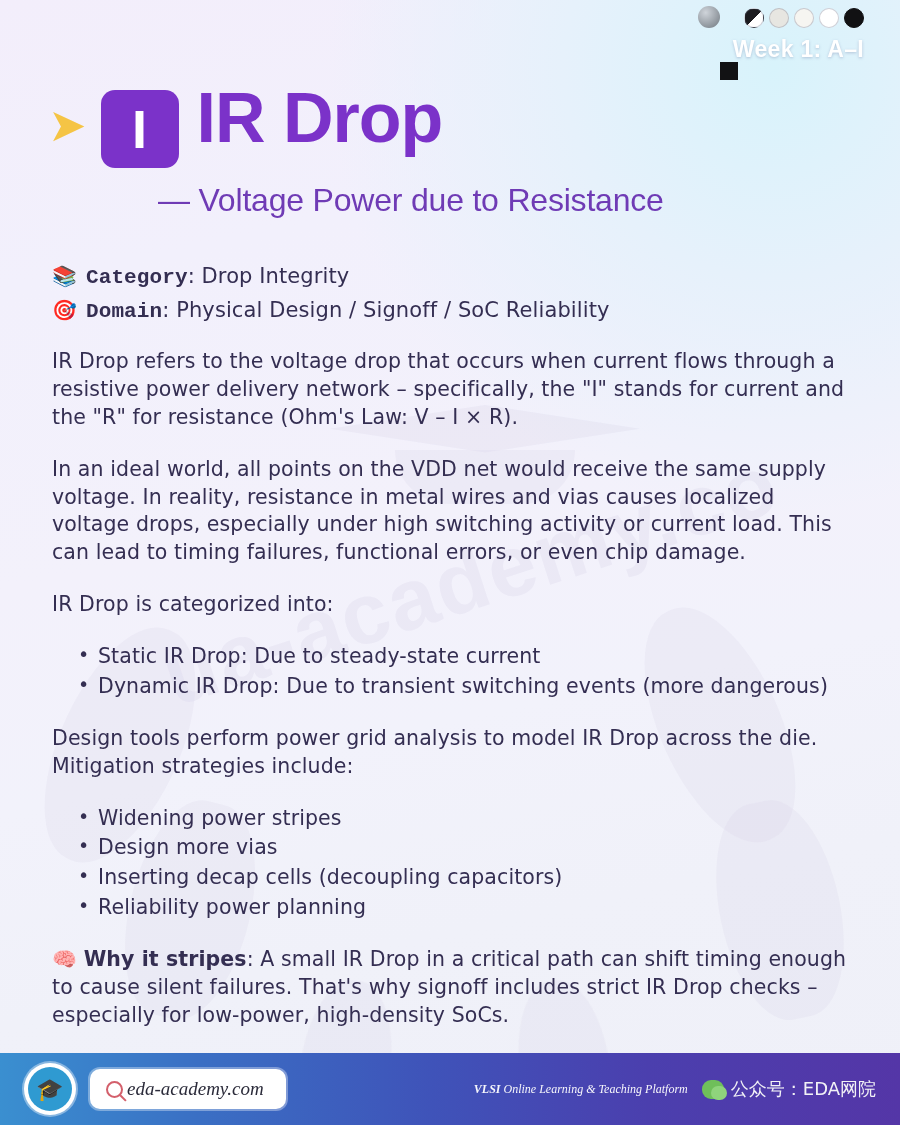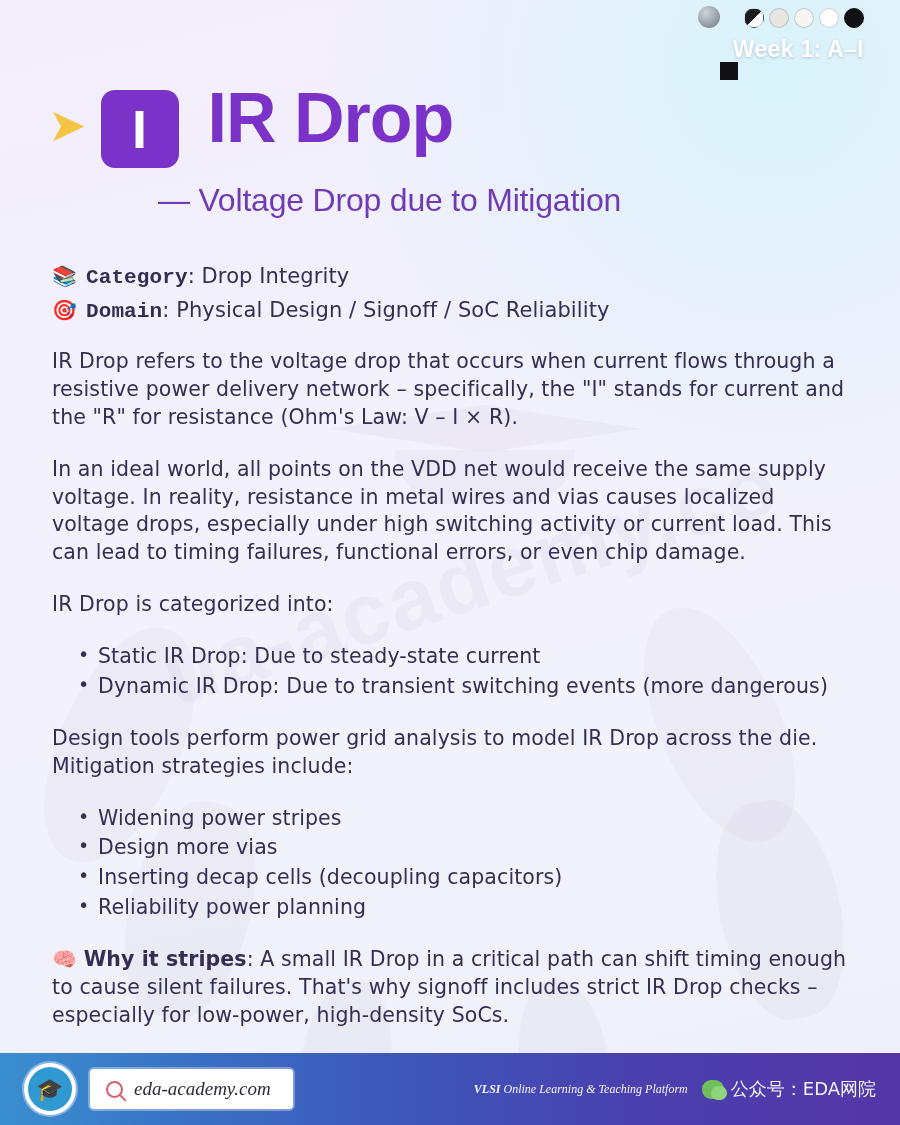--- a/index.html
+++ b/index.html
@@ -151,21 +151,21 @@
     justify-content: center;
     margin-top: 8px;
   }
   .title-main {
     font-family: "Liberation Sans", sans-serif;
     font-weight: 700;
     font-size: 70px;
     color: #7b32c9;
     line-height: 1.05;
     letter-spacing: -1px;
-    margin-left: 15px;
+    margin-left: 4px;
   }
   .subtitle {
     margin-left: 110px;
     margin-top: 14px;
     font-family: "Liberation Sans", sans-serif;
     font-size: 32px;
     color: #6f3bb5;
     letter-spacing: -.2px;
   }
 
@@ -239,24 +239,24 @@
     color: #fff;
     font-size: 22px;
     display: flex;
     align-items: center;
     justify-content: center;
   }
   .url-pill {
     margin-left: 14px;
     height: 40px;
     background: #ffffff;
-    border-radius: 4px;
-    display: flex;
-    align-items: center;
-    gap: 11px;
+    border-radius: 10px;
+    display: flex;
+    align-items: center;
+    gap: 4px;
     padding: 0 22px 0 16px;
     box-shadow: 0 0 0 2px rgba(255,255,255,.35);
   }
   .url-pill .mag {
     width: 17px; height: 17px;
     border: 2.2px solid #d35f6b;
     border-radius: 50%;
     position: relative;
   }
   .url-pill .mag::after {
@@ -337,21 +337,21 @@
   </div>
   <div class="sq-black"></div>
   <div class="week-badge">Week 1: A–I</div>
 
   <div class="head-wrap">
     <div class="title-row">
       <div class="chev">➤</div>
       <div class="num-box">I</div>
       <div class="title-main">IR Drop</div>
     </div>
-    <div class="subtitle">— Voltage Drop due to Mitigation</div>
+    <div class="subtitle">— Voltage Power due to Resistance</div>
   </div>
 
   <div class="body-wrap">
 
     <div class="meta-line">
       <span class="meta-ico">📚</span>
       <span><span class="meta-key">Category</span><span>: Drop Integrity</span></span>
     </div>
 
     <div class="meta-line" style="margin-bottom:22px;">

